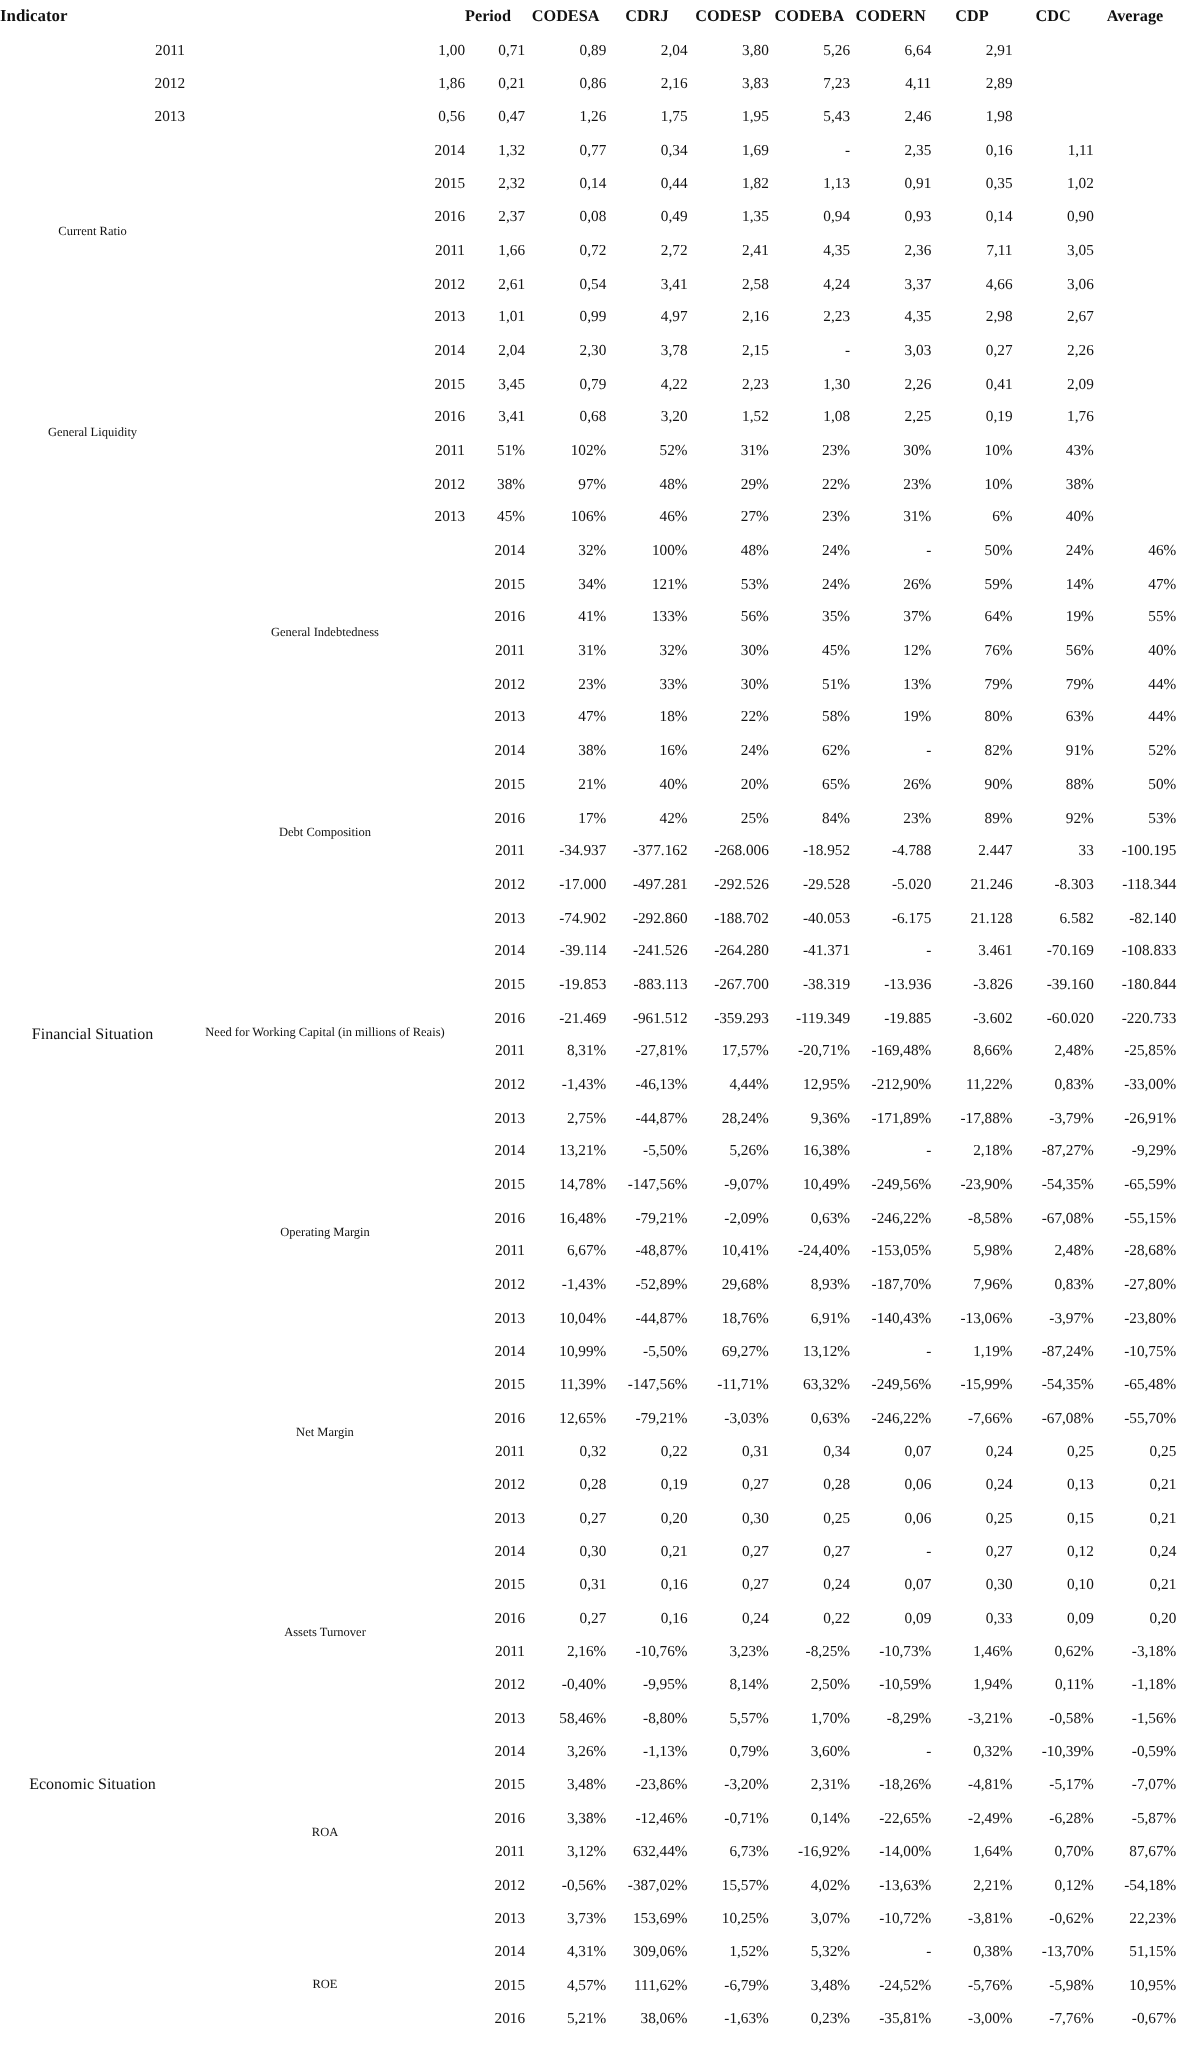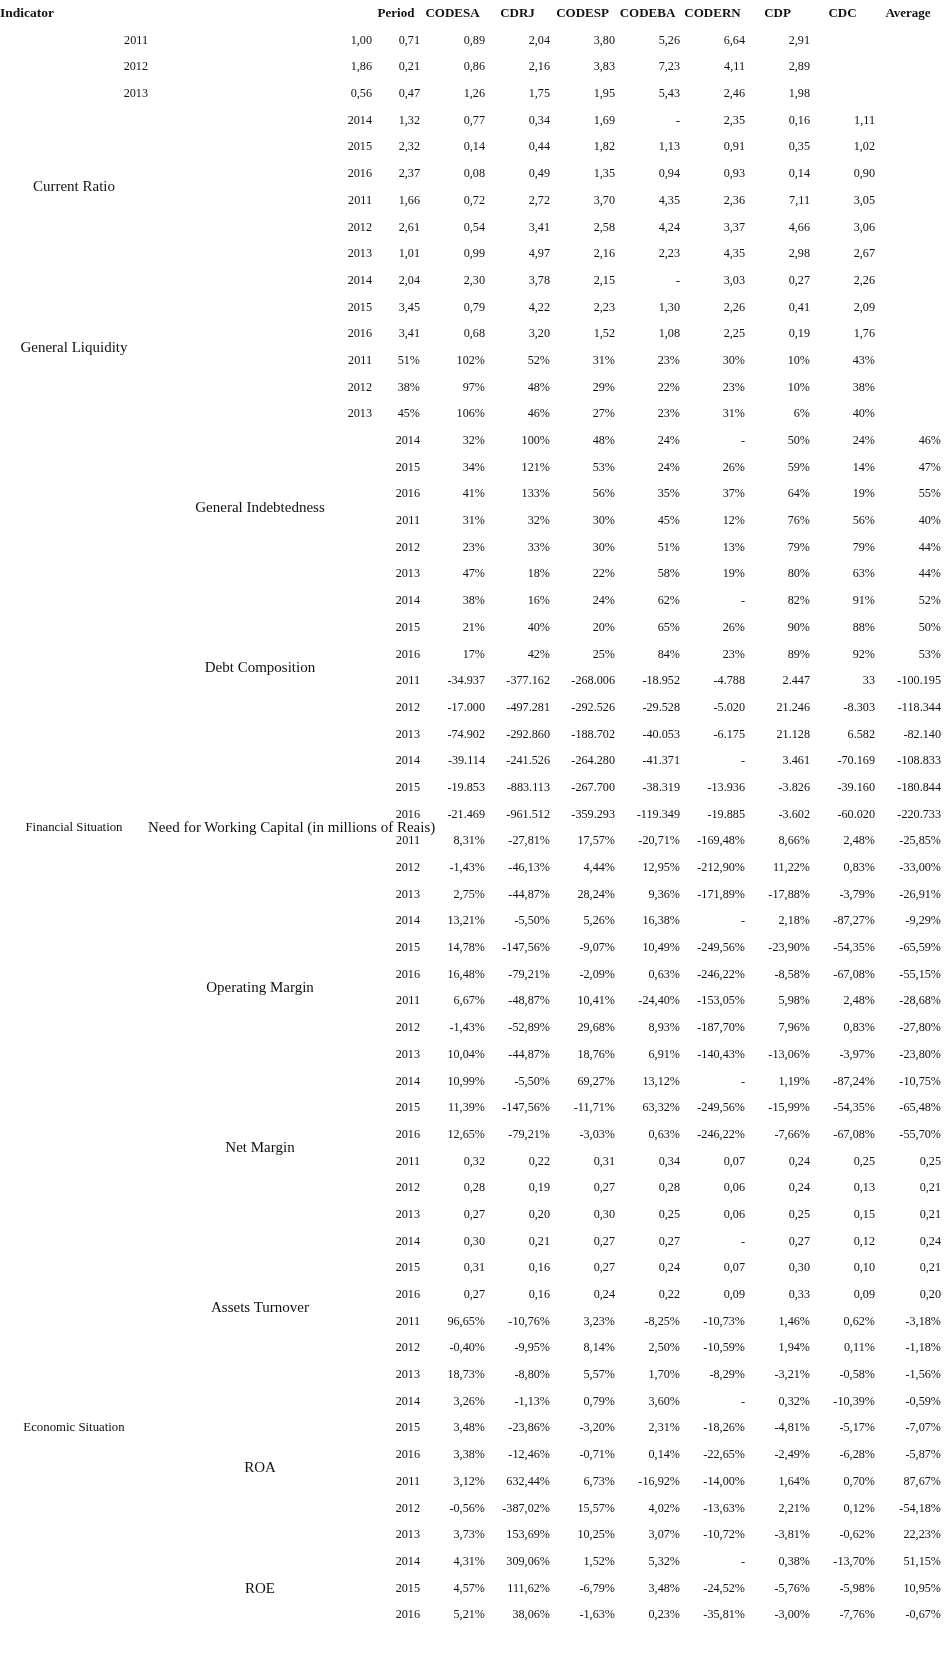--- a/index.html
+++ b/index.html
@@ -44,39 +44,39 @@
   }
   th.h-indicator {
     text-align: left;
     padding-left: 8px;
     font-size: 13.5px;
   }
   th.h-num {
     padding-right: 10px;
   }
   th.h-period {
-    text-align: center;
+    text-align: left;
     padding-right: 7px;
   }
   
   col.c-group   { width: 148px; }
   col.c-ind     { width: 224px; }
   col.c-period  { width: 48px; }
   col.c-val     { width: 65px; }
   col.c-avg     { width: 66px; }
 
   td.group-cell {
     text-align: center;
     vertical-align: middle;
     font-size: 12.8px;
   }
   td.ind-cell {
     text-align: center;
     vertical-align: middle;
-    font-size: 15px;
+    font-size: 10px;
   }
   td.period {
     text-align: right;
     padding-right: 7px;
     font-size: 12.2px;
   }
   td.val {
     text-align: right;
     padding-right: 10px;
     font-size: 12.2px;
@@ -185,21 +185,21 @@
           <td class="val">0,94</td>
           <td class="val">0,93</td>
           <td class="val">0,14</td>
           <td class="avg">0,90</td>
         </tr>
         <tr>
           <td class="period">2011</td>
           <td class="val">1,66</td>
           <td class="val">0,72</td>
           <td class="val">2,72</td>
-          <td class="val">3,70</td>
+          <td class="val">2,41</td>
           <td class="val">4,35</td>
           <td class="val">2,36</td>
           <td class="val">7,11</td>
           <td class="avg">3,05</td>
         </tr>
         <tr>
           <td class="period">2012</td>
           <td class="val">2,61</td>
           <td class="val">0,54</td>
           <td class="val">3,41</td>
@@ -653,21 +653,21 @@
           <td class="val">0,16</td>
           <td class="val">0,24</td>
           <td class="val">0,22</td>
           <td class="val">0,09</td>
           <td class="val">0,33</td>
           <td class="val">0,09</td>
           <td class="avg">0,20</td>
         </tr>
         <tr>
           <td class="period">2011</td>
-          <td class="val">96,65%</td>
+          <td class="val">2,16%</td>
           <td class="val">-10,76%</td>
           <td class="val">3,23%</td>
           <td class="val">-8,25%</td>
           <td class="val">-10,73%</td>
           <td class="val">1,46%</td>
           <td class="val">0,62%</td>
           <td class="avg">-3,18%</td>
         </tr>
         <tr>
           <td class="period">2012</td>
@@ -675,21 +675,21 @@
           <td class="val">-9,95%</td>
           <td class="val">8,14%</td>
           <td class="val">2,50%</td>
           <td class="val">-10,59%</td>
           <td class="val">1,94%</td>
           <td class="val">0,11%</td>
           <td class="avg">-1,18%</td>
         </tr>
         <tr>
           <td class="period">2013</td>
-          <td class="val">18,73%</td>
+          <td class="val">58,46%</td>
           <td class="val">-8,80%</td>
           <td class="val">5,57%</td>
           <td class="val">1,70%</td>
           <td class="val">-8,29%</td>
           <td class="val">-3,21%</td>
           <td class="val">-0,58%</td>
           <td class="avg">-1,56%</td>
         </tr>
         <tr>
           <td class="ind-cell" rowspan="6">ROA</td>

